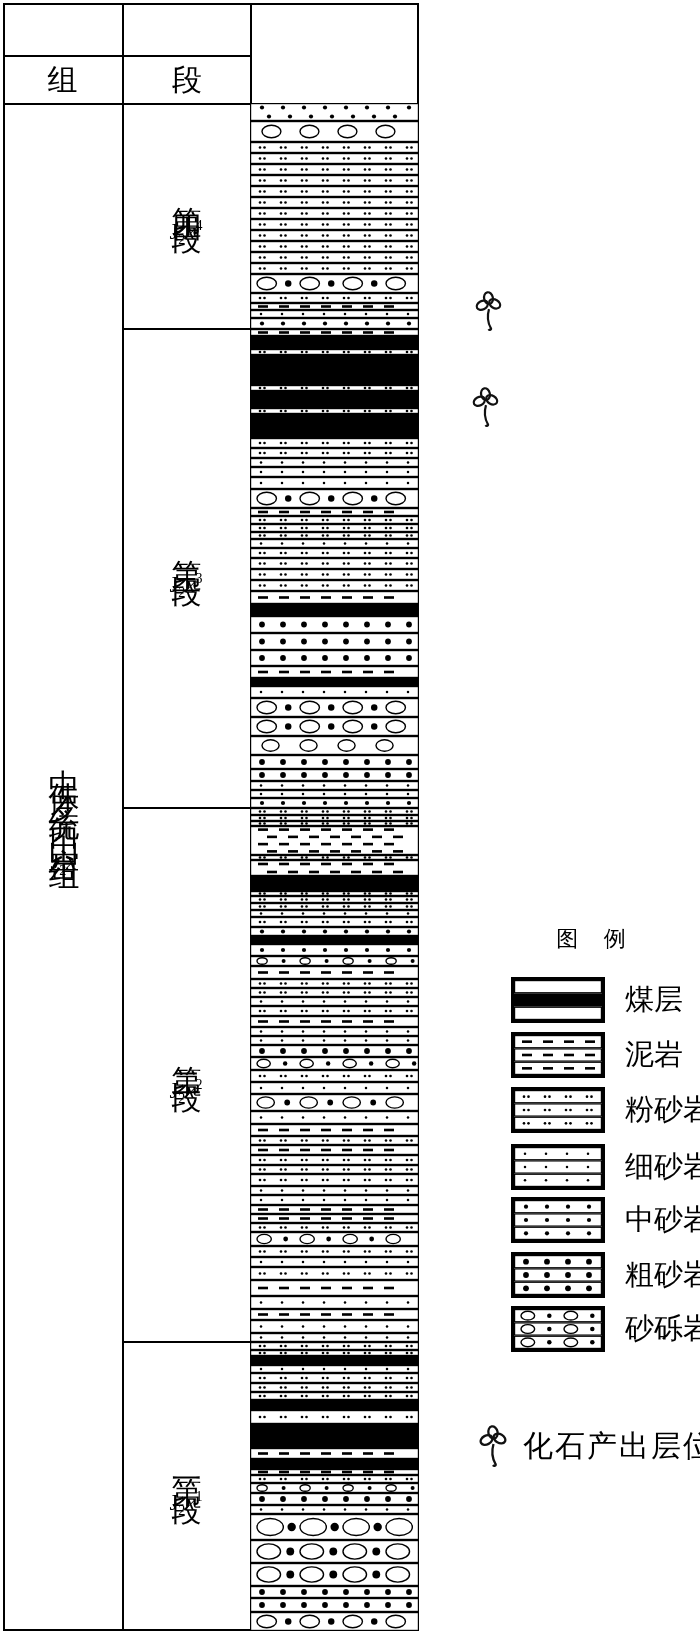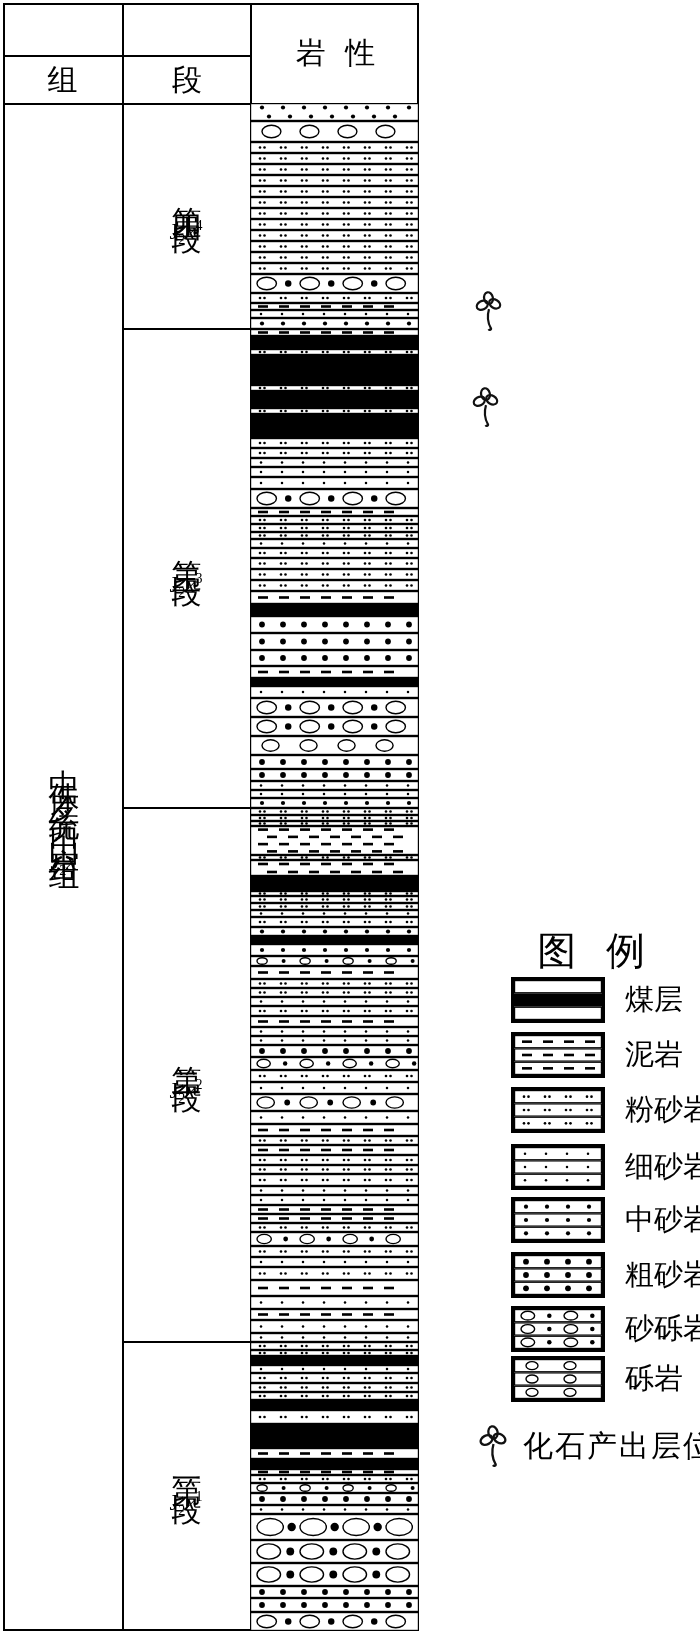--- a/index.html
+++ b/index.html
@@ -15,21 +15,21 @@
   .code{font-size:23px;white-space:nowrap;}
   .code sub{font-size:14px;}
   .code sup{font-size:14px;}
   .code i{font-style:italic;}
   .member-cell{position:absolute;left:124px;width:124px;display:flex;flex-direction:column;
          align-items:center;justify-content:center;}
   .member-cell .vtext{font-size:30px;letter-spacing:9px;}
   .member-cell .code{margin-top:8px;}
   .lith-svg{position:absolute;left:250px;top:103px;}
   .legend-title{position:absolute;left:511px;top:924px;width:160px;text-align:center;
-         font-size:39px;letter-spacing:10px;text-indent:10px;}
+         font-size:22px;letter-spacing:10px;text-indent:10px;}
   .legend-row{position:absolute;left:511px;width:189px;height:46px;}
   .legend-row svg{position:absolute;left:0;top:0;}
   .legend-label{position:absolute;left:114px;top:50%;transform:translateY(-50%);
          font-size:29px;white-space:nowrap;}
   .fossil-legend{position:absolute;left:479px;top:1424px;display:flex;align-items:center;}
   .fossil-legend .legend-label2{font-size:30px;margin-left:16px;letter-spacing:2px;white-space:nowrap;}
   .fossil-marker{position:absolute;width:27px;height:42px;}
   .scalebar{position:absolute;left:519px;top:1490px;width:120px;height:137px;}
   .scalebar .vbar{position:absolute;left:0;top:0;width:2.5px;height:137px;background:#000;}
   .scalebar .tick{position:absolute;left:0;width:21px;height:2.5px;background:#000;}
@@ -61,23 +61,20 @@
   <div class="line" style="left:3px;top:103px;width:416px;height:2px;"></div>
   <div class="line" style="left:122px;top:328px;width:130px;height:2px;"></div>
   <div class="line" style="left:122px;top:807px;width:130px;height:2px;"></div>
   <div class="line" style="left:122px;top:1341px;width:130px;height:2px;"></div>
 
   <div class="hcell" style="left:3px;top:57px;width:119px;height:46px;">
     <span>组</span>
   </div>
   <div class="hcell" style="left:124px;top:57px;width:126px;height:46px;">
     <span>段</span>
-  </div>
-  <div class="hcell" style="left:252px;top:3px;width:167px;height:100px;">
-    <span>岩 性</span>
   </div>
 
   <div class="formation-cell" style="transform:translateY(-55px);">
     <div class="vtext">中侏罗统西山窑组</div>
     <div class="code"><span>J</span><sub>2</sub><i>x</i></div>
   </div>
 
   <div class="member-cell" style="top: 103px; height: 226px;">
     <div class="vtext">第四段</div>
     <div class="code"><span>J</span><sub>2</sub><i>x</i><sup>4</sup></div>
@@ -1738,35 +1735,20 @@
         <circle cx="81.32" cy="23.000000000000004" r="2.266666666666667" fill="#000"></circle>
         <rect x="3.6" y="30.26666666666667" width="86.8" height="12.133333333333335" fill="#fff" stroke="#000" stroke-width="1.2"></rect>
         <ellipse cx="16.82" cy="36.333333333333336" rx="6.820000000000001" ry="4.4" fill="none" stroke="#000" stroke-width="1.4"></ellipse>
         <circle cx="38.32" cy="36.333333333333336" r="2.266666666666667" fill="#000"></circle>
         <ellipse cx="59.82" cy="36.333333333333336" rx="6.820000000000001" ry="4.4" fill="none" stroke="#000" stroke-width="1.4"></ellipse>
         <circle cx="81.32" cy="36.333333333333336" r="2.266666666666667" fill="#000"></circle>
         <rect x="1.5" y="1.5" width="91" height="43" fill="none" stroke="#000" stroke-width="3"></rect>
       </svg>
     <span class="legend-label">砂砾岩</span>
   </div>
-  <div class="legend-row" style="top:1356px;">
-    <svg class="lg-swatch" width="94" height="46">
-        <rect x="3.6" y="3.6" width="86.8" height="12.133333333333335" fill="#fff" stroke="#000" stroke-width="1.2"></rect>
-        <ellipse cx="21" cy="9.666666666666668" rx="6" ry="4" fill="none" stroke="#000" stroke-width="1.4"></ellipse>
-        <ellipse cx="59" cy="9.666666666666668" rx="6" ry="4" fill="none" stroke="#000" stroke-width="1.4"></ellipse>
-        <rect x="3.6" y="16.933333333333337" width="86.8" height="12.133333333333335" fill="#fff" stroke="#000" stroke-width="1.2"></rect>
-        <ellipse cx="21" cy="23.000000000000004" rx="6" ry="4" fill="none" stroke="#000" stroke-width="1.4"></ellipse>
-        <ellipse cx="59" cy="23.000000000000004" rx="6" ry="4" fill="none" stroke="#000" stroke-width="1.4"></ellipse>
-        <rect x="3.6" y="30.26666666666667" width="86.8" height="12.133333333333335" fill="#fff" stroke="#000" stroke-width="1.2"></rect>
-        <ellipse cx="21" cy="36.333333333333336" rx="6" ry="4" fill="none" stroke="#000" stroke-width="1.4"></ellipse>
-        <ellipse cx="59" cy="36.333333333333336" rx="6" ry="4" fill="none" stroke="#000" stroke-width="1.4"></ellipse>
-        <rect x="1.5" y="1.5" width="91" height="43" fill="none" stroke="#000" stroke-width="3"></rect>
-      </svg>
-    <span class="legend-label">砾岩</span>
-  </div>
 
   <div class="fossil-legend">
     <svg width="28" height="44" viewBox="0 0 28 44">
         <use href="#fossil-sym"></use>
       </svg>
     <span class="legend-label2">化石产出层位</span>
   </div>
 
 
 </div>

